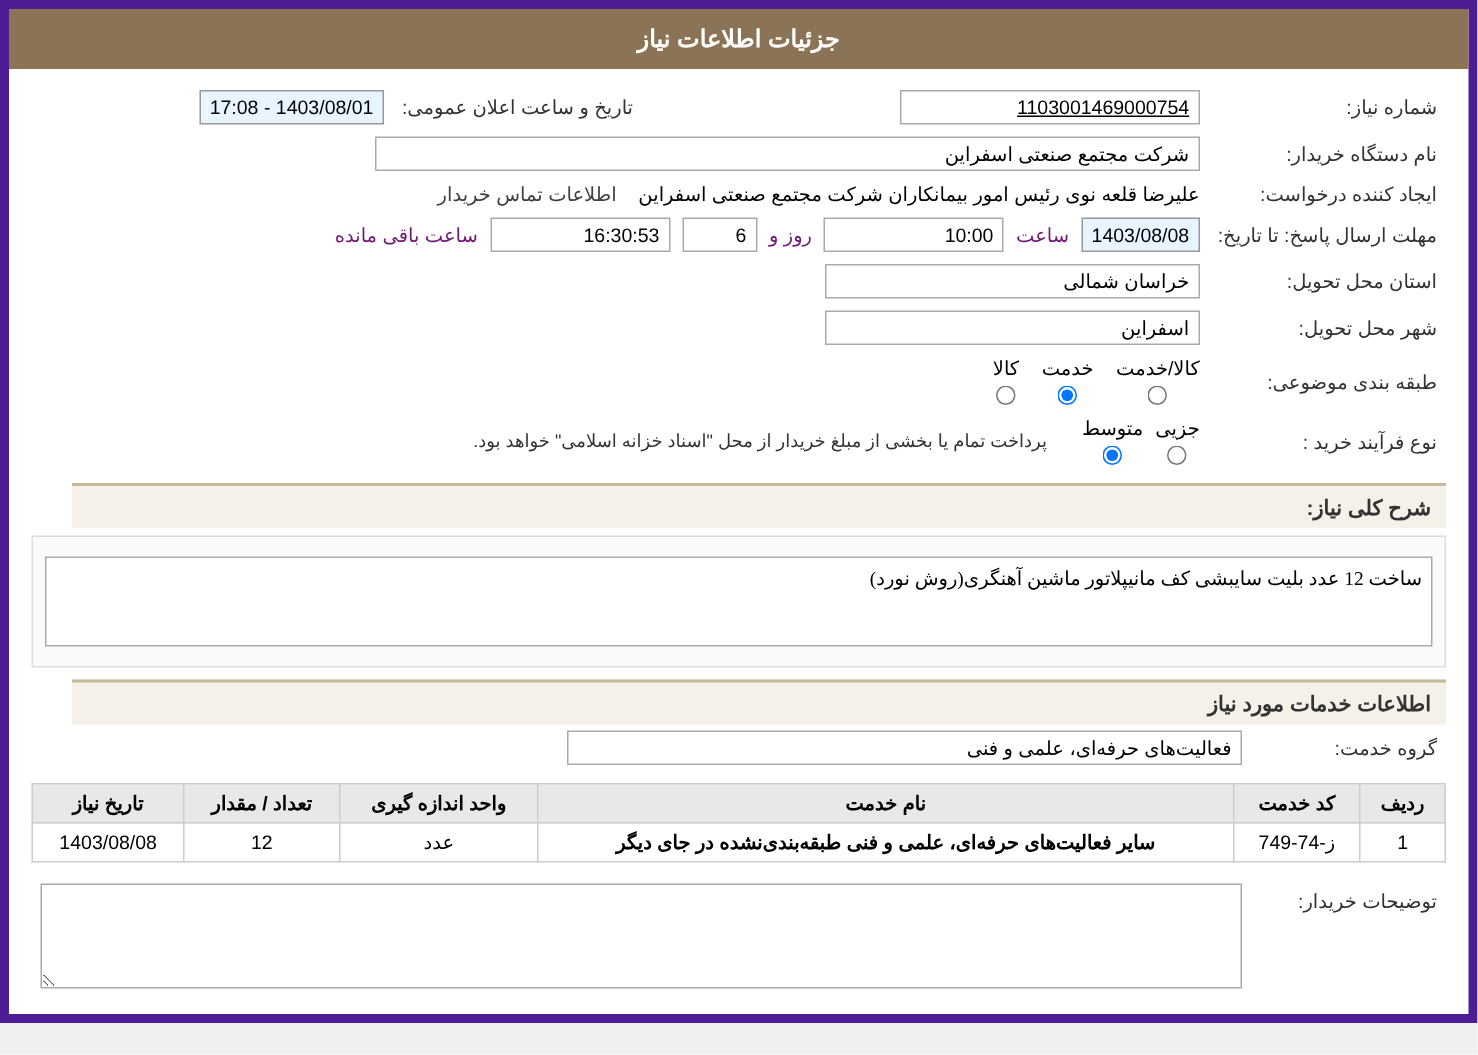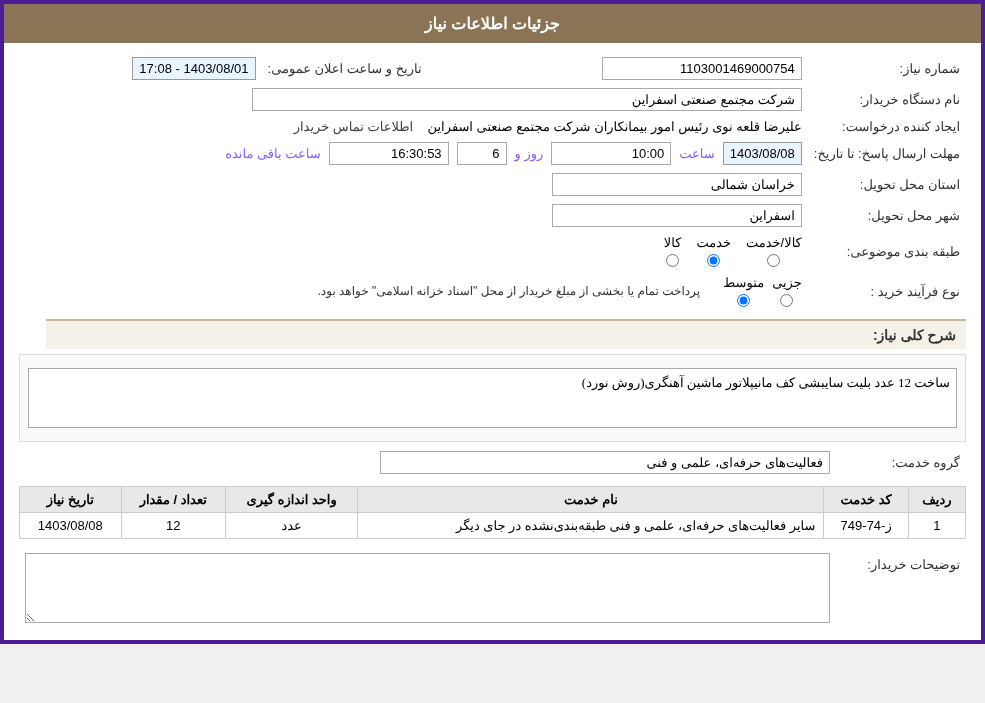--- a/index.html
+++ b/index.html
@@ -6,21 +6,21 @@
     body {
       font-family: Tahoma, Arial, sans-serif;
       font-size: 13px;
       background: #f0f0f0;
       direction: rtl;
     }
     .page-wrapper {
       max-width: 985px;
       margin: 0 auto;
       background: #fff;
-      border: 4px solid #4c1d95;
+      border: 6px solid #4c1d95;
     }
     .page-header {
       background: #8B7355;
       color: #fff;
       text-align: center;
       padding: 10px 0;
       font-size: 16px;
       font-weight: bold;
     }
     .content {
@@ -48,20 +48,21 @@
       border: 1px solid #aaa;
       background: #fff;
       padding: 3px 6px;
       font-size: 13px;
       font-family: Tahoma, Arial, sans-serif;
       direction: rtl;
       display: inline-block;
     }
     .input-medium {
       width: 200px;
+      text-decoration: underline;
     }
     .input-small {
       width: 120px;
     }
     .date-box {
       border: 1px solid #999;
       background: #e8f4ff;
       padding: 3px 6px;
       font-size: 13px;
       display: inline-block;
@@ -158,21 +159,21 @@
       border: 1px solid #999;
     }
     .inline-row {
       display: flex;
       align-items: center;
       gap: 8px;
       direction: rtl;
     }
     .small-label {
       font-size: 13px;
-      color: #8b5cf6;
+      color: #701a75;
     }
     .textarea-resize {
       resize: vertical;
     }
     .border-section {
       border: 1px solid #ddd;
       padding: 8px;
       margin: 5px 0;
       background: #fafafa;
     }
@@ -288,20 +289,23 @@
     </tbody>
       </table>
 
     <div class="section-title">
       <span>شرح کلی نیاز:</span>
     </div>
     <div class="border-section">
       <div class="description-box">ساخت 12 عدد بلیت سایبشی کف مانیپلاتور ماشین آهنگری(روش نورد)</div>
     </div>
 
+    <div class="section-title">
+      <span>اطلاعات خدمات مورد نیاز</span>
+    </div>
 
     <table class="info-grid">
       <tbody>
           <tr>
         <td class="label-cell">گروه خدمت:</td>
         <td class="value-cell">
           <span class="input-box" style="width:450px;">فعالیت‌های حرفه‌ای، علمی و فنی</span>
         </td>
       </tr>
     </tbody>
@@ -315,21 +319,21 @@
           <th>نام خدمت</th>
           <th>واحد اندازه گیری</th>
           <th>تعداد / مقدار</th>
           <th>تاریخ نیاز</th>
         </tr>
       </thead>
       <tbody id="services-tbody">
       <tr>
       <td>1</td>
       <td>ز-74-749</td>
-      <td style="text-align:right;">سایر فعالیت‌های حرفه‌ای، علمی و فنی طبقه‌بندی‌نشده در جای دیگر</td>
+      <td style="font-weight:bold;">سایر فعالیت‌های حرفه‌ای، علمی و فنی طبقه‌بندی‌نشده در جای دیگر</td>
       <td>عدد</td>
       <td>12</td>
       <td>1403/08/08</td>
     </tr>
         </tbody>
     </table>
 
     <table class="info-grid" style="margin-top:10px;">
       <tbody>
           <tr>

